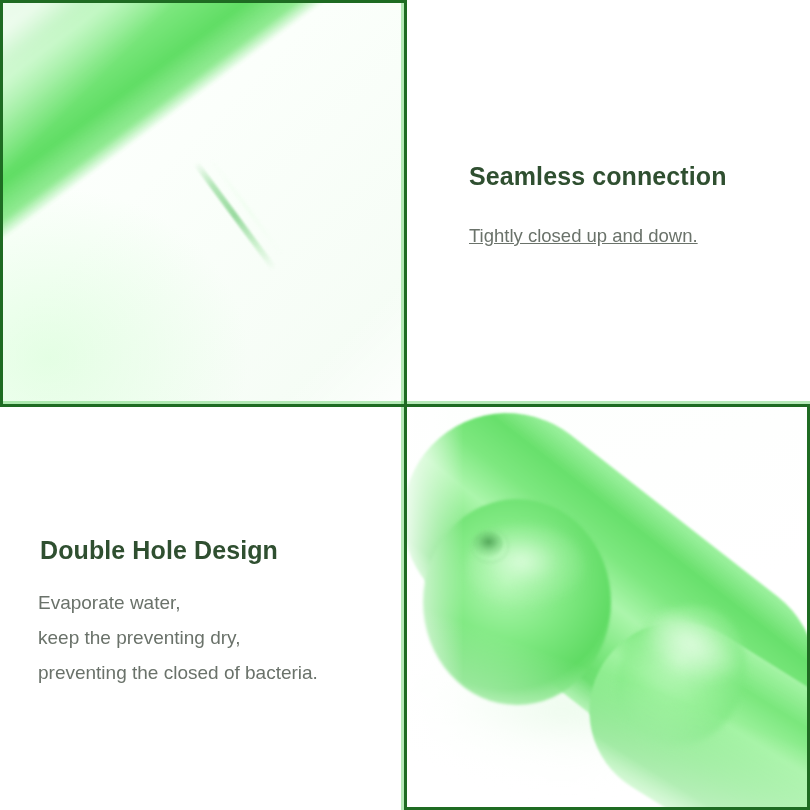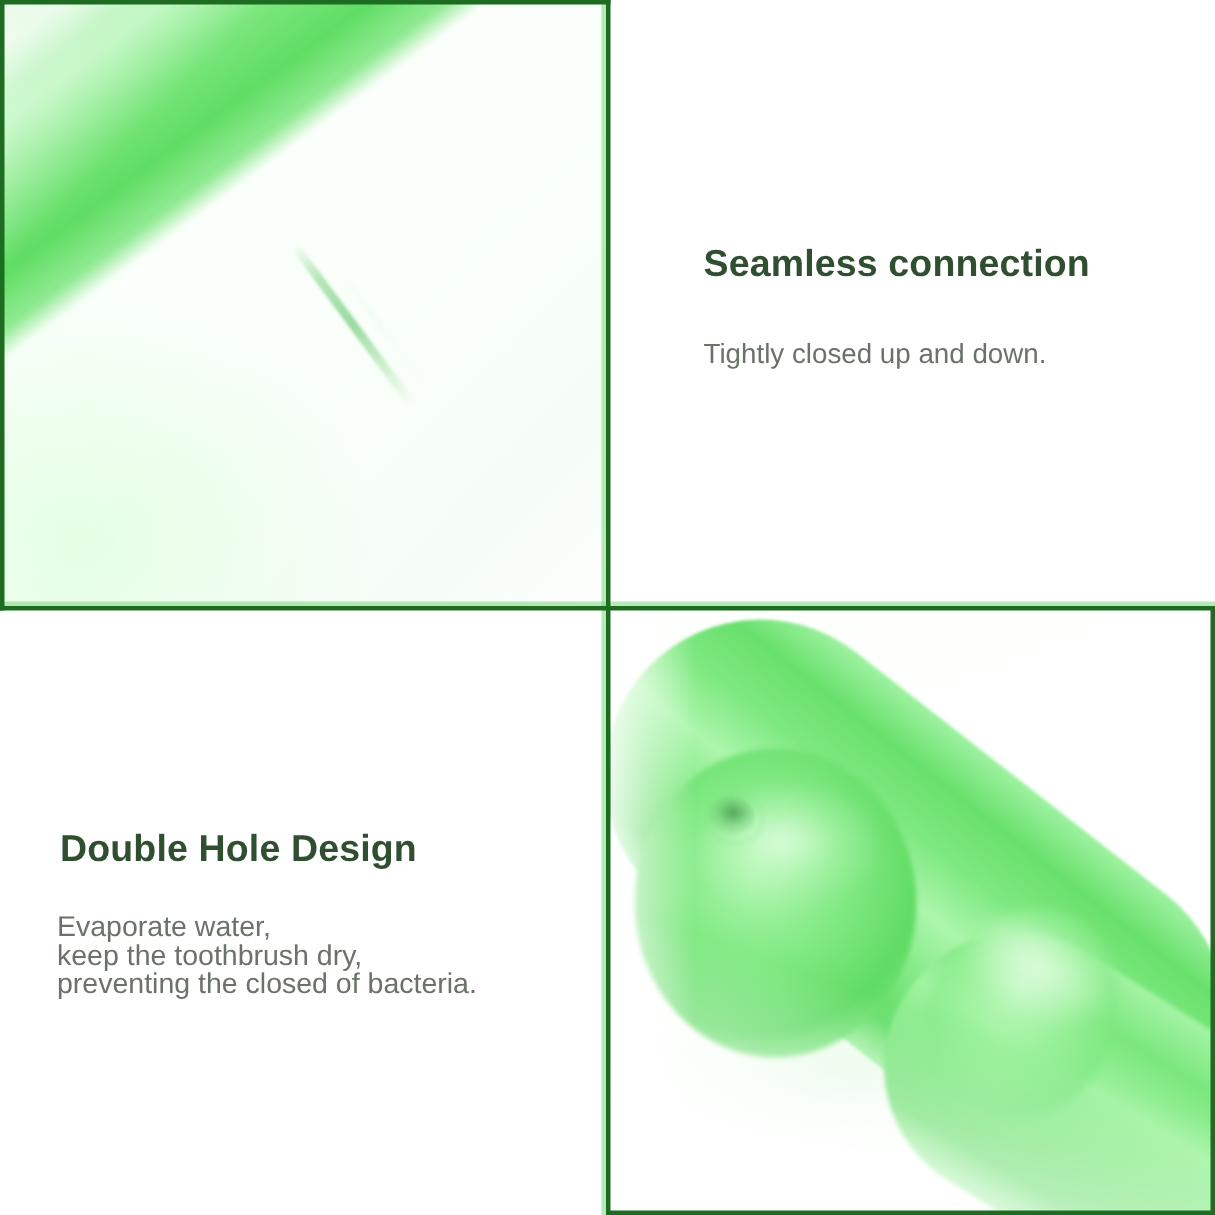--- a/index.html
+++ b/index.html
@@ -339,26 +339,27 @@
   .feature-body {
     font-size: 19px;
     font-weight: normal;
     color: #6a726a;
     margin: 0;
     line-height: 1.0;
     white-space: nowrap;
   }
 
   .tr-text .feature-title { margin-bottom: 36px; }
-  .tr-text .feature-body  { font-size: 18.5px; }
+  .tr-text .feature-body  { font-size: 18.5px; text-decoration: underline; }
 
   .bl-text .feature-title { margin-bottom: 28px; padding-left: 2px; }
   .bl-text .feature-body-list {
     display: flex;
     flex-direction: column;
+    gap: 16px;
   }
 </style>
 </head>
 <body>
 
 <div class="infographic">
 
   <div class="panel panel-tl">
     <div class="photo-stage">
       <div class="tl-bg"></div>
@@ -375,21 +376,21 @@
       <h2 class="feature-title">Seamless connection</h2>
       <p class="feature-body">Tightly closed up and down.</p>
     </div>
   </div>
 
   <div class="panel panel-bl">
     <div class="text-panel bl-text">
       <h2 class="feature-title">Double Hole Design</h2>
       <div class="feature-body-list">
         <p class="feature-body">Evaporate water,</p>
-        <p class="feature-body">keep the toothbrush dry,</p>
+        <p class="feature-body">keep the preventing dry,</p>
         <p class="feature-body">preventing the closed of bacteria.</p>
       </div>
     </div>
   </div>
 
   <div class="panel panel-br">
     <div class="photo-stage">
       <div class="br-bg"></div>
       <div class="br-shadow"></div>
       <div class="br-tube-main"></div>

